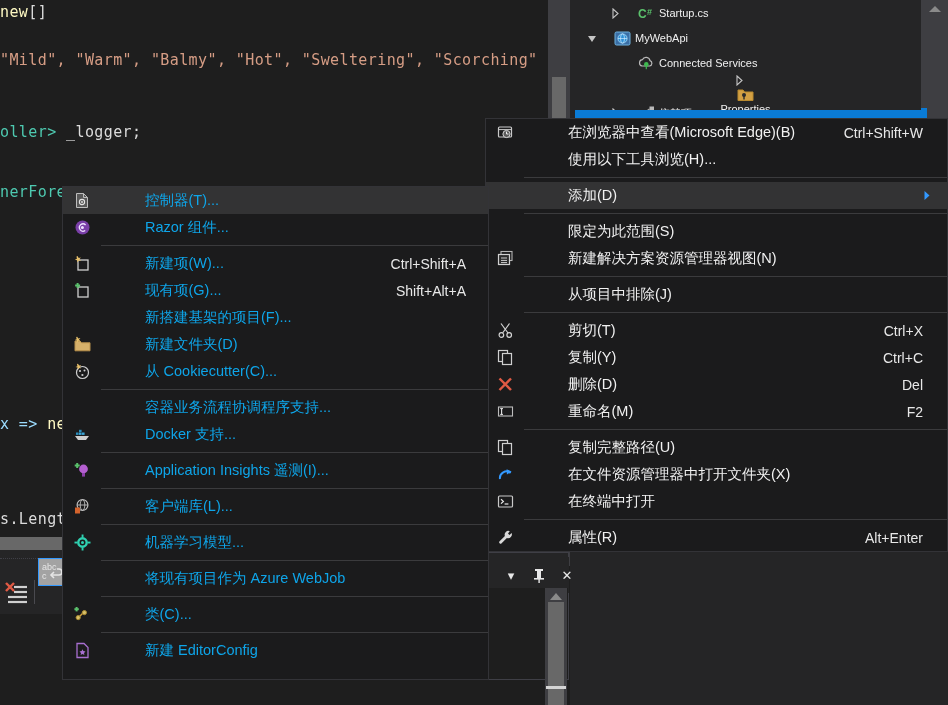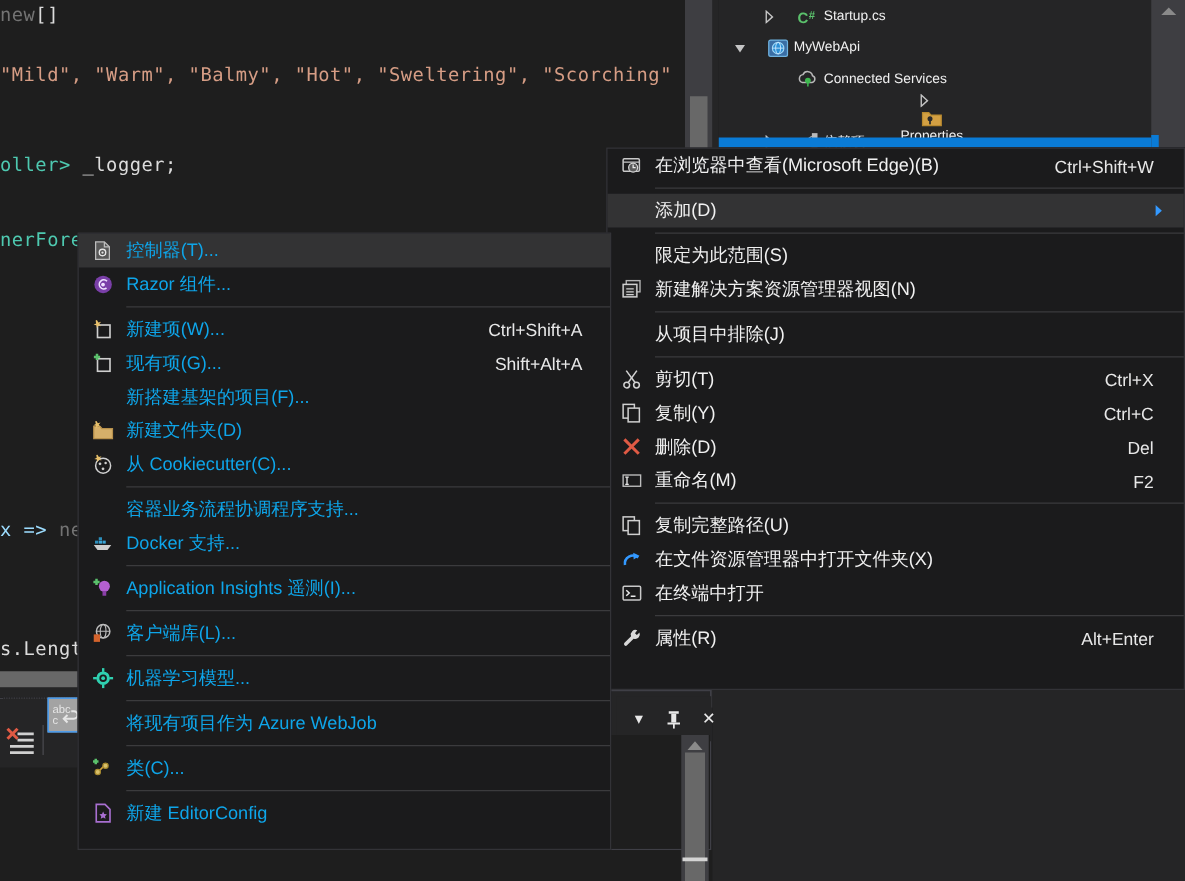--- a/index.html
+++ b/index.html
@@ -11,21 +11,21 @@
   }
   .abs{position:absolute;}
 
   
   #editor{left:0;top:0;width:548px;height:705px;background:#1e1e1e;overflow:hidden;}
   .code-line{
     position:absolute;white-space:pre;
     font-family:"DejaVu Sans Mono","Liberation Mono",monospace;
     font-size:15px;letter-spacing:.4px;
   }
-  .c-blue{color:#737373;text-align:right;}
+  .c-blue{color:#fef9c3;text-align:right;}
   .c-str{color:#d69d85;}
   .c-teal{color:#4ec9b0;}
   .c-plain{color:#dcdcdc;}
   .c-var{color:#9cdcfe;}
   .c-grey{color:#808080;}
 
   
   #editor-scroll{left:548px;top:0;width:22px;height:566px;background:#3e3e42;}
   #editor-thumb{left:552px;top:77px;width:14px;height:43px;background:#686868;}
   #editor-scroll-gap{left:570px;top:0;width:5px;height:566px;background:#252526;}
@@ -37,21 +37,21 @@
   .tree-row .ic{width:26px;display:flex;align-items:center;justify-content:center;}
   .tree-row .lbl{font-size:11px;color:#f0f0f0;white-space:nowrap;}
   #sol-scroll{left:921px;top:0;width:27px;height:118px;background:#3e3e42;}
   #sol-scroll-up{position:absolute;left:8px;top:6px;width:0;height:0;
     border-left:6px solid transparent;border-right:6px solid transparent;border-bottom:6px solid #8a8a8a;}
   #sol-blue-tick{left:921px;top:108px;width:6px;height:10px;background:#0a7bd6;}
   #sol-bottom-fill{left:575px;top:110px;width:346px;height:8px;background:#0a7bd6;}
 
   
   #menu-main{left:485px;top:118px;width:463px;height:434px;background:#1b1b1c;border:1px solid #333337;box-sizing:border-box;}
-  #menu-main .mi, #menu-sub .mi{position:relative;display:flex;align-items:center;height:27px;}
+  #menu-main .mi, #menu-sub .mi{position:relative;display:flex;align-items:center;height:27px;gap:44px;}
   #menu-main .mi .gut,#menu-sub .mi .gut{width:38px;min-width:38px;display:flex;align-items:center;justify-content:center;}
   #menu-main .mi .txt{font-size:14.5px;color:#f1f1f1;white-space:nowrap;}
   #menu-main .mi .acc{position:absolute;right:24px;font-size:14px;color:#e8e8e8;white-space:nowrap;}
   #menu-main .mi .arrow{position:absolute;right:16px;color:#3399ff;font-size:10px;}
   .mi.hl{background:#333334;}
   .msep{height:1px;background:#3b3b3d;margin:4px 0 4px 38px;}
 
   
   #menu-sub{left:62px;top:186px;width:427px;height:494px;background:#1b1b1c;border:1px solid #333337;box-sizing:border-box;}
   #menu-sub .mi .txt{font-size:14.5px;color:#0ea5e9;white-space:nowrap;}
@@ -247,20 +247,24 @@
         <svg width="17" height="17" viewBox="0 0 17 17">
           <rect x="1.5" y="3" width="13" height="10" rx="1" fill="none" stroke="#c9c9c9" stroke-width="1.2"></rect>
           <line x1="1.5" y1="5.6" x2="14.5" y2="5.6" stroke="#c9c9c9" stroke-width="1"></line>
           <circle cx="9.5" cy="10" r="3.6" fill="#5b5b5b" stroke="#d5d5d5" stroke-width="1"></circle>
           <path d="M9.5 7.6 v2.4 h2" stroke="#ececec" stroke-width="1" fill="none"></path>
         </svg>
       </div>
       <div class="txt">在浏览器中查看(Microsoft Edge)(B)</div>
       <div class="acc">Ctrl+Shift+W</div>
     </div>
+    <div class="mi">
+      <div class="gut"></div>
+      <div class="txt">使用以下工具浏览(H)...</div>
+    </div>
     <div class="msep"></div>
     <div class="mi hl">
       <div class="gut"></div>
       <div class="txt">添加(D)</div>
       <div class="arrow">
         <svg width="8" height="11" viewBox="0 0 8 11">
           <path d="M1.5 1 L6.5 5.5 L1.5 10 Z" fill="#3399ff"></path>
         </svg>
       </div>
     </div>

